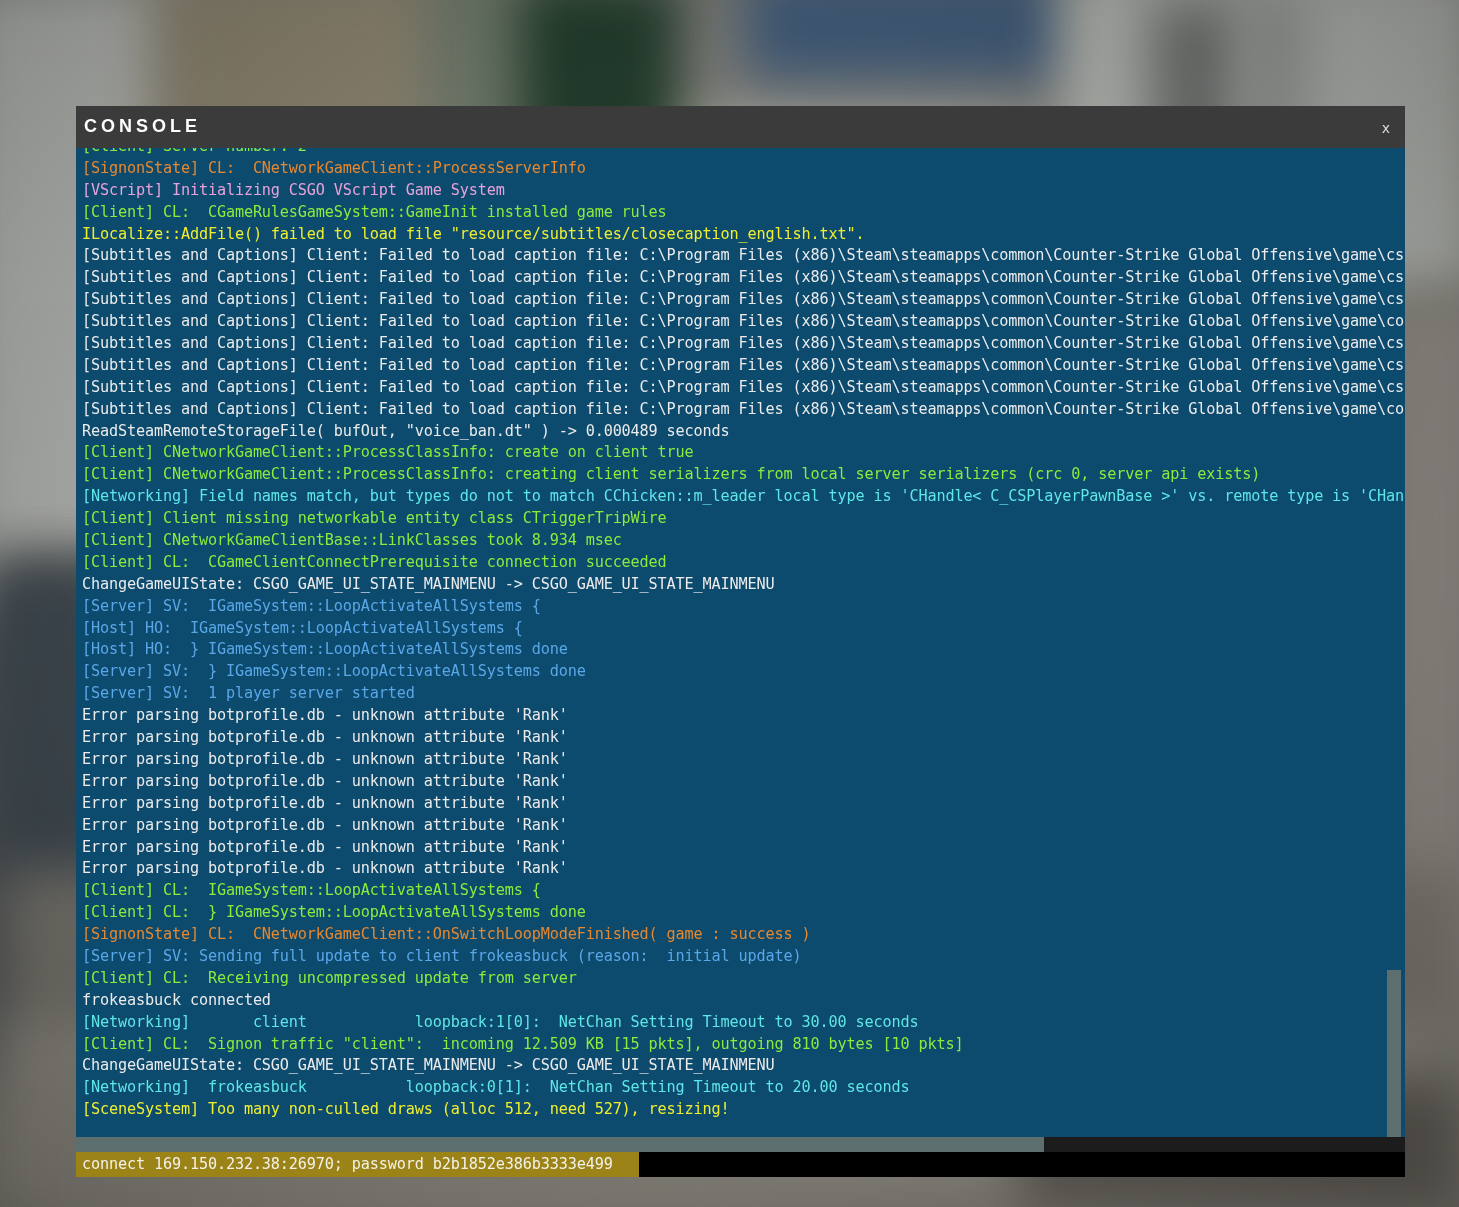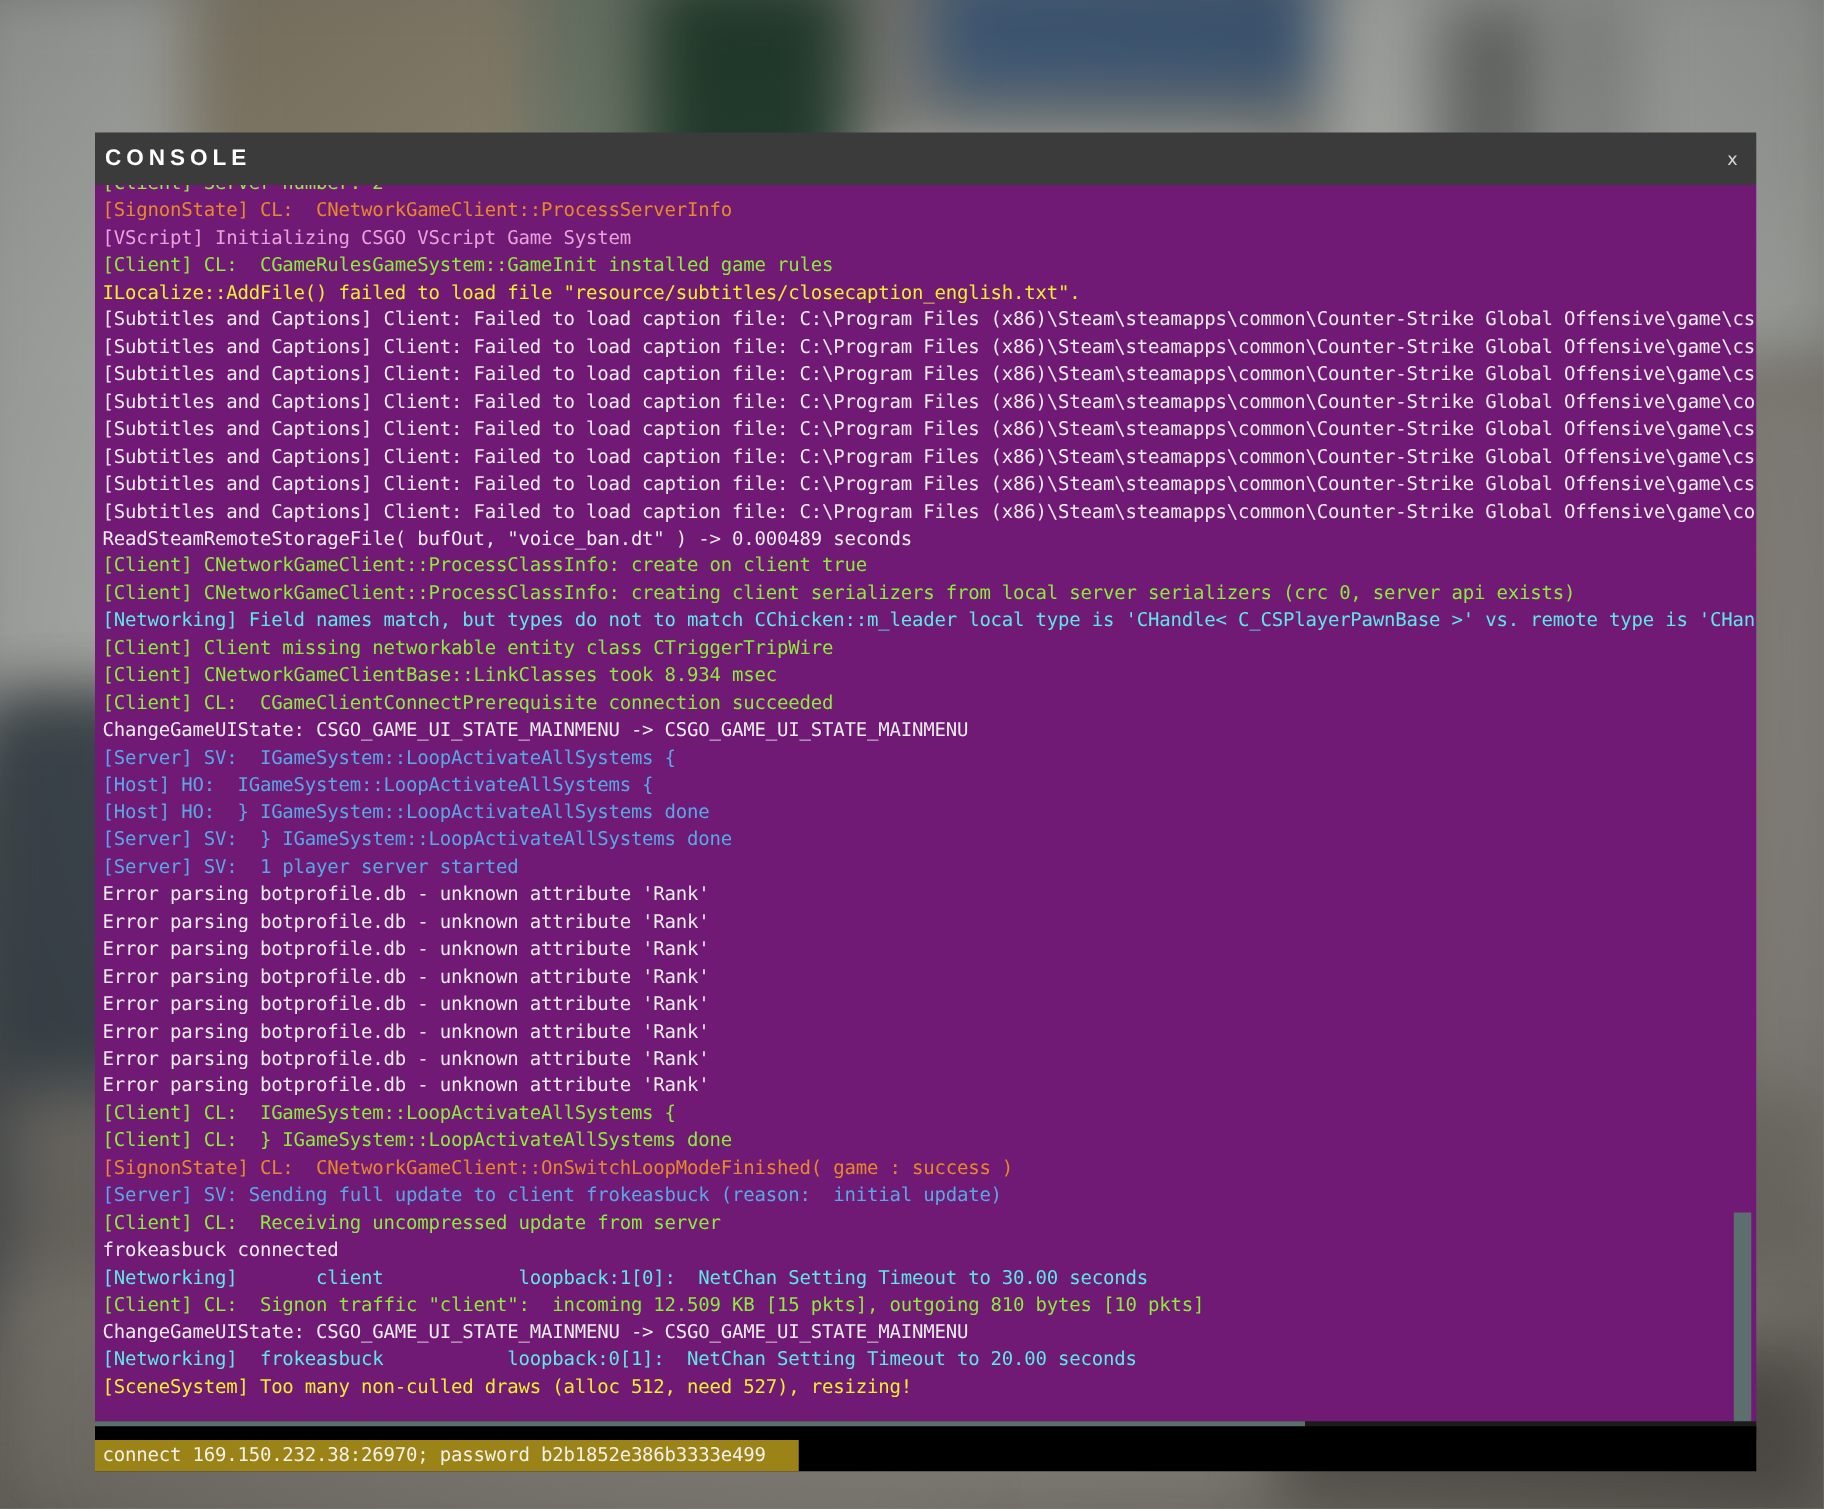--- a/index.html
+++ b/index.html
@@ -67,21 +67,21 @@
   #closebtn {
     position:absolute; right:10px; top:13px;
     width:18px; height:18px; line-height:18px; text-align:center;
     color:#d8d8d8; font-size:14px;
     font-family:"DejaVu Sans", sans-serif;
     cursor:pointer;
   }
 
   #logwrap {
     position:absolute; left:0; top:42px; width:100%; height:1000px;
-    background:#701a75;
+    background:#0c4a6e;
     overflow:hidden;
   }
   #log {
     position:absolute; left:6px; top:-12px; width:1400px;
     white-space: pre;
     font-family:"DejaVu Sans Mono", monospace;
     font-size:15.2px;
     line-height:21.9px;
     letter-spacing:-0.15px;
   }
@@ -106,21 +106,21 @@
   }
   #htrack {
     position:absolute; left:0px; bottom:25px; width:1329px; height:15px;
     background:#1c1c1c;
   }
   #hthumb {
     position:absolute; left:0px; bottom:25px; width:968px; height:15px;
     background:#5c6e6e;
   }
   #inputbar {
-    position:absolute; left:0px; bottom:0px; width:1329px; height:36px;
+    position:absolute; left:0px; bottom:0px; width:1329px; height:25px;
     background:#000000;
   }
   #inputsel {
     position:absolute; left:0px; bottom:0px; width:563px; height:25px;
     background:#9c8318;
   }
   #inputtext {
     position:absolute; left:6px; bottom:4px;
     color:#f2f2e8;
     font-family:"DejaVu Sans Mono", monospace;

